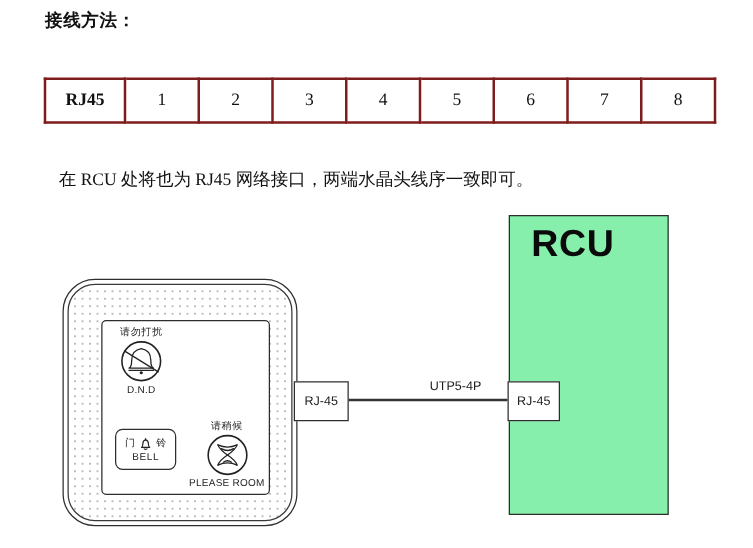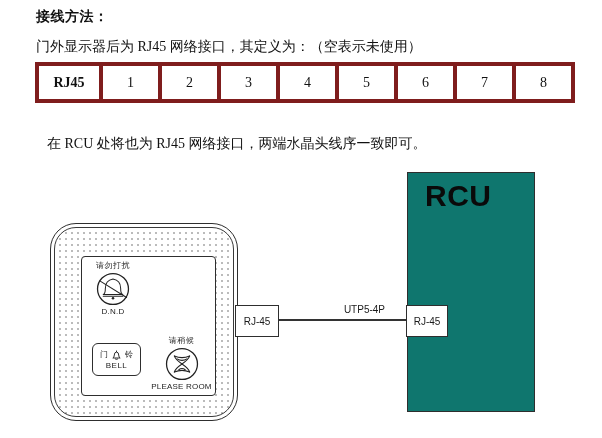--- a/index.html
+++ b/index.html
@@ -8,21 +8,21 @@
     font-family:"Liberation Serif","DejaVu Serif",serif;color:#111;
   }
   .abs{position:absolute;}
   
   .doc-title{left:36px;top:8px;font-size:14px;font-weight:bold;letter-spacing:.5px;}
   .doc-line1{left:36px;top:38px;font-size:14px;}
   .doc-line2{left:47px;top:135px;font-size:14px;}
   
   .pin-table{left:35px;top:62px;border-collapse:collapse;table-layout:fixed;}
   .pin-table td{
-    border:4px solid #7f1d1d;text-align:center;vertical-align:middle;
+    border:2px solid #7f1d1d;text-align:center;vertical-align:middle;
     font-size:14px;padding:0;
   }
   .pin-table tr.r1 td{height:33px;}
   .pin-table tr.r2 td{height:30px;}
   .pin-table td.hdr{font-weight:bold;}
   
   .panel{
     left:50px;top:223px;width:186px;height:196px;
     border:1.5px solid #2e2e2e;border-radius:26px;background:#fff;
   }
@@ -58,36 +58,35 @@
     display:flex;align-items:center;justify-content:center;
     font-family:"Liberation Sans","DejaVu Sans Mono",sans-serif;font-size:10px;color:#1a1a1a;
   }
   .rj45-left{left:235px;top:305px;width:42px;height:30px;}
   .rj45-rcu{left:406px;top:305px;width:40px;height:30px;}
   .wire{left:277px;top:319px;width:130px;height:1.5px;background:#333;z-index:1;}
   .cable-label{
     left:295px;top:304px;width:90px;text-align:right;
     font-family:"Liberation Sans","DejaVu Sans Mono",sans-serif;font-size:10px;color:#1a1a1a;z-index:2;
   }
-  .rcu-box{left:407px;top:172px;width:126px;height:238px;border:1.5px solid #2e2e2e;background:#0f766e;z-index:2;}
+  .rcu-box{left:407px;top:172px;width:126px;height:238px;border:1.5px solid #2e2e2e;background:#86efac;z-index:2;}
   .rcu-title{
     position:absolute;left:17px;top:6px;
     font-family:"Liberation Sans","DejaVu Sans",sans-serif;
     font-size:30px;font-weight:700;letter-spacing:.5px;color:#0a0a0a;
   }
   svg .ln{stroke:#222;stroke-width:1.5;fill:none;stroke-linecap:round;stroke-linejoin:round;}
   svg .thin{stroke:#222;stroke-width:1.2;fill:none;stroke-linecap:round;stroke-linejoin:round;}
 </style>
 </head>
 <body>
 
 <div class="screen">
 
   <div class="abs doc-title">接线方法：</div>
-  <div class="abs doc-line1">门外显示器后为 RJ45 网络接口，其定义为：（空表示未使用）</div>
 
   <table class="abs pin-table">
     <colgroup>
       <col style="width:64px">
         <col style="width:59px">
         <col style="width:59px">
         <col style="width:59px">
       <col style="width:59px">
         <col style="width:59px">
         <col style="width:59px">

